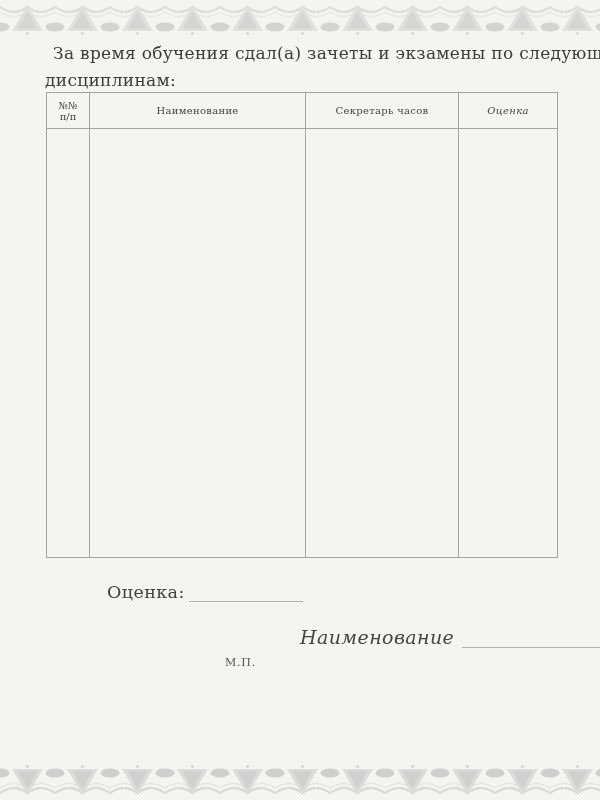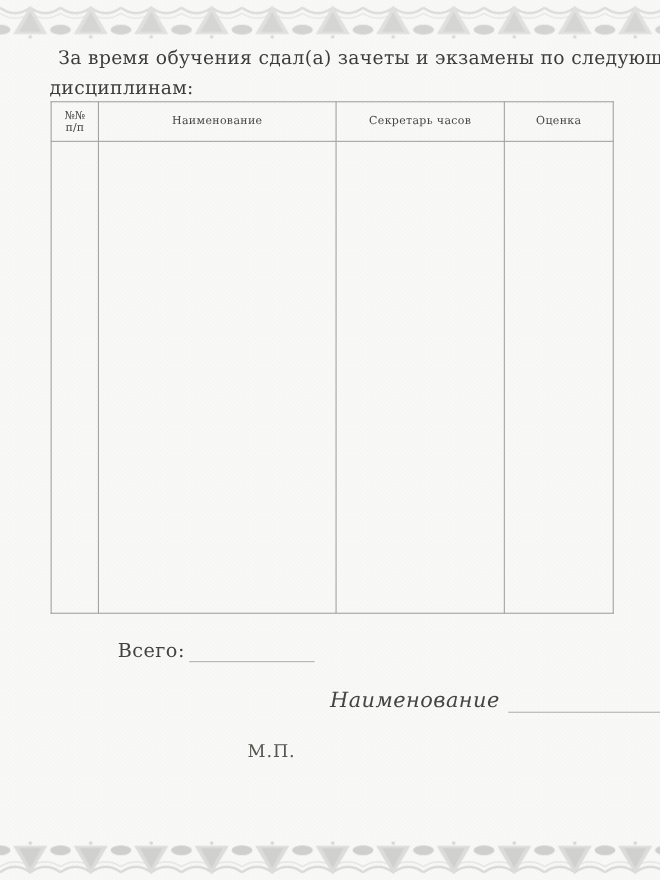--- a/index.html
+++ b/index.html
@@ -68,22 +68,22 @@
     font-size: 19px; letter-spacing: 0.4px; color: #464641;
     height: 20px;
   }
   .sig-row.head { top: 628px; }
   .sig-row.secretary { top: 667px; }
   .sig-row .fill-line { height: 17px; }
   .sig-row.head .fill-line { width: 146px; margin-left: 8px; }
   .sig-row.secretary .fill-line { width: 167px; margin-left: 8px; }
 
   .stamp {
-    position: absolute; left: 225px; top: 673px;
-    font-size: 16px; letter-spacing: 0.8px; color: #55554f;
+    position: absolute; left: 225px; top: 656px;
+    font-size: 11px; letter-spacing: 0.8px; color: #55554f;
     font-style: normal;
   }
 </style>
 </head>
 <body>
 
 <div class="sheet">
 
   <svg class="lace top" width="600" height="36" viewBox="0 0 600 36" xmlns="http://www.w3.org/2000/svg" aria-hidden="true">
     <defs>
@@ -107,35 +107,35 @@
 
   <table class="grades">
     <thead>
       <tr>
         <th class="num" style="width:42px;">
           <span>№№</span><br>
           <span>п/п</span>
         </th>
         <th style="width:215px;">Наименование</th>
         <th style="width:152px;">Секретарь часов</th>
-        <th style="width:98px;">Оценка</th>
+        <th style="width:98px;font-style:italic;">Оценка</th>
       </tr>
     </thead>
     <tbody>
       <tr>
         <td></td>
         <td></td>
         <td></td>
         <td></td>
       </tr>
     </tbody>
   </table>
 
   <div class="total-row">
-    <span>Всего:</span>
+    <span>Оценка:</span>
     <span class="fill-line"></span>
   </div>
 
   <div class="sig-row head">
     <span>Наименование</span>
     <span class="fill-line"></span>
   </div>
 
   <div class="stamp">М.П.</div>
 

